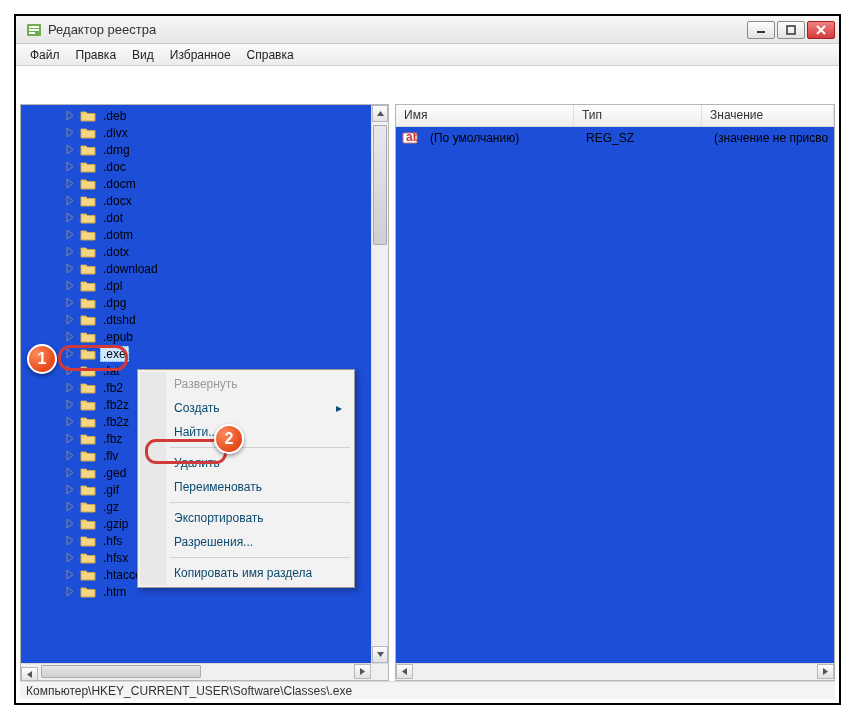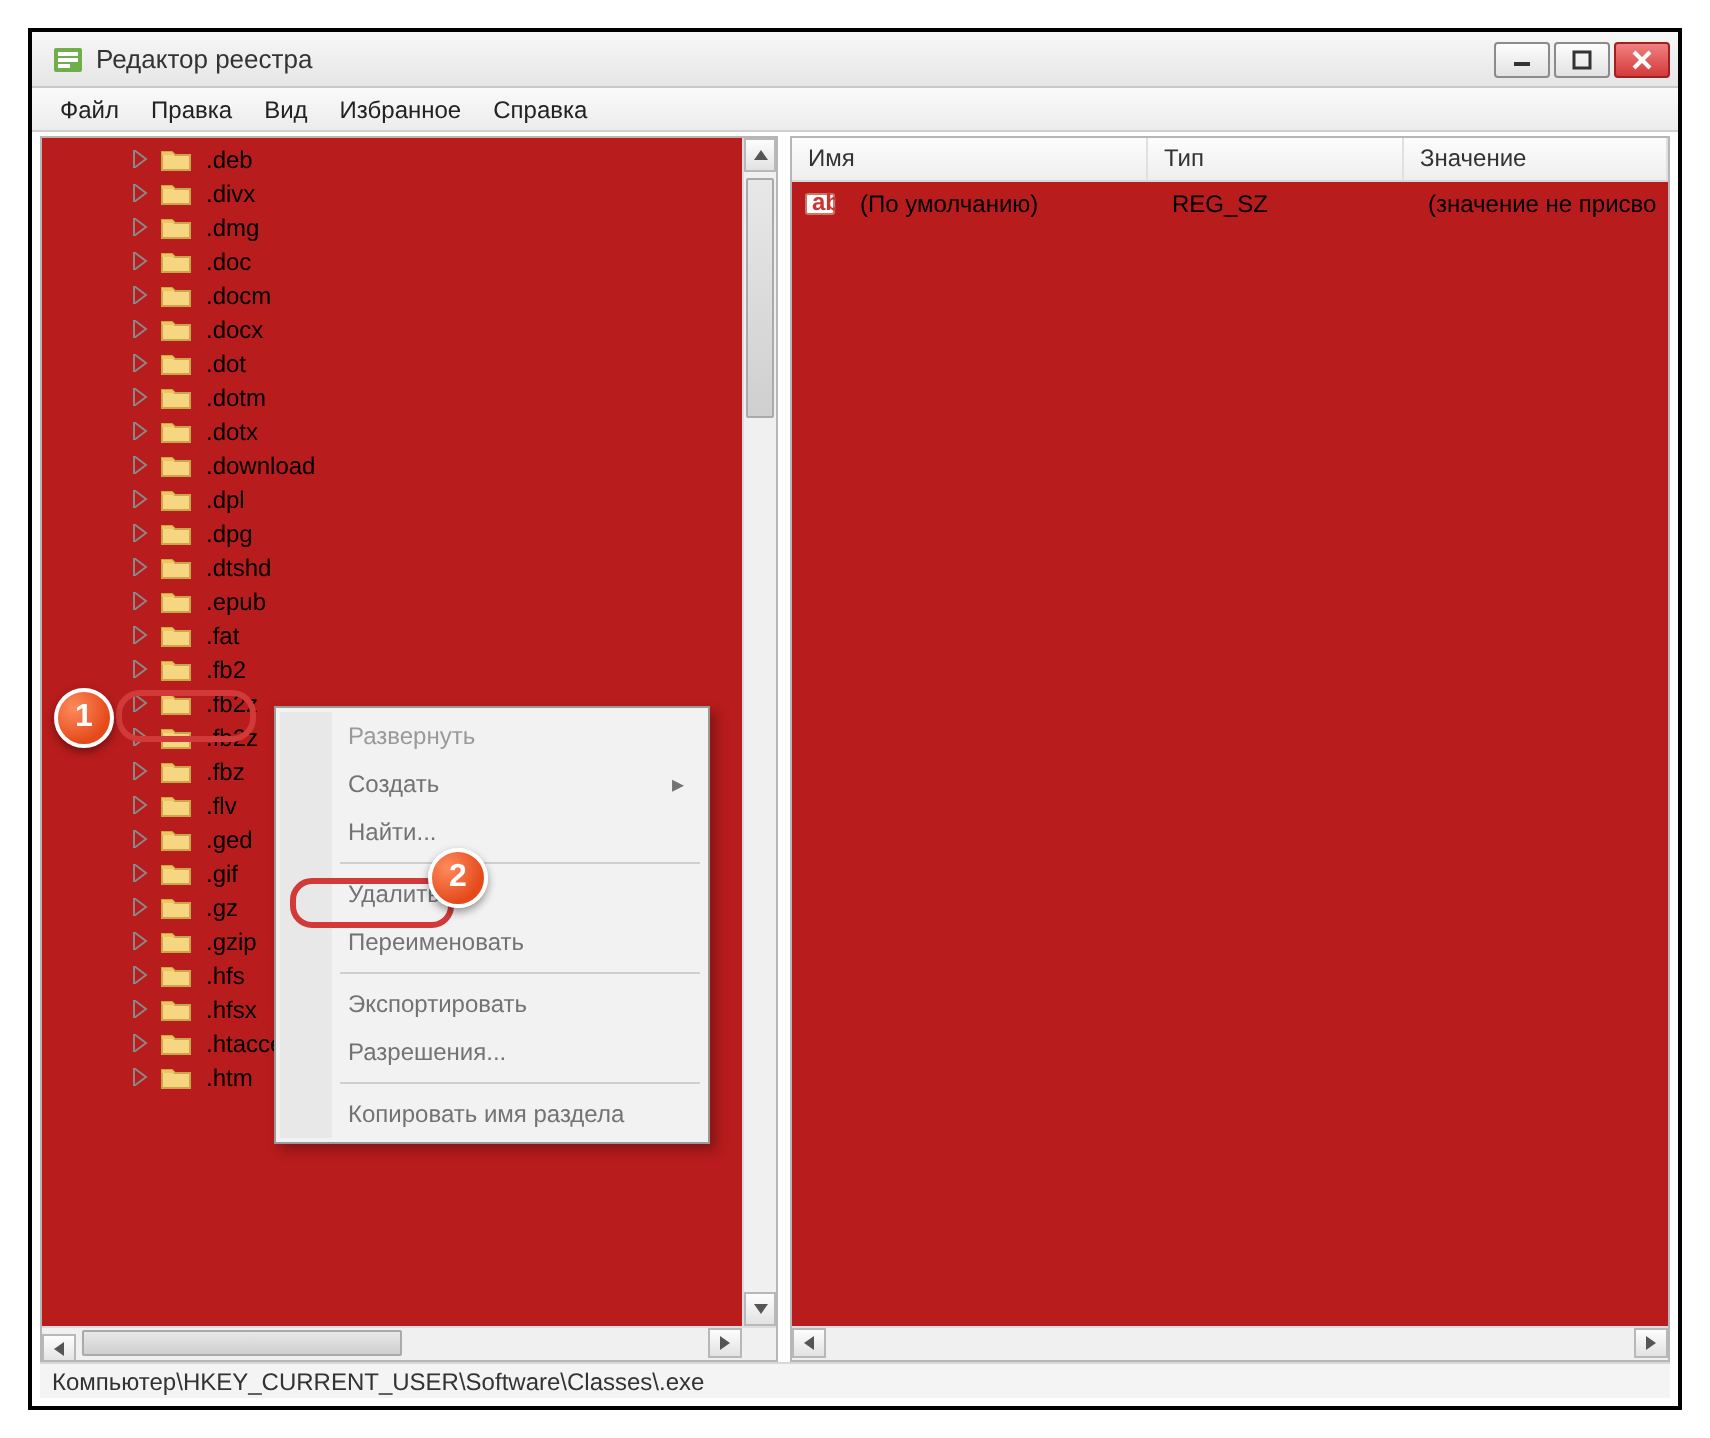--- a/index.html
+++ b/index.html
@@ -11,21 +11,21 @@
 .titlebar .icon { width: 16px; height: 16px; margin: 0 6px; }
 .titlebar .title { flex: 1; color: #333; font-size: 13px; }
 .win-btn { width: 28px; height: 18px; margin-left: 2px; border: 1px solid #8b8b8b; border-radius: 2px; display: flex; align-items: center; justify-content: center; background: linear-gradient(#fdfdfd,#e2e2e2); cursor: pointer; }
 .win-btn.close { background: linear-gradient(#f08080,#d43a3a); border-color: #a02020; }
 .win-btn svg { display: block; }
 
 .menubar { height: 22px; background: linear-gradient(#fafafa,#ececec); border-bottom: 1px solid #d0d0d0; display: flex; align-items: center; padding-left: 6px; }
 .menubar span { padding: 2px 8px; color: #222; cursor: default; }
 
 .client { position: absolute; top: 52px; bottom: 22px; left: 4px; right: 4px; display: flex; }
-.pane { border: 1px solid #b6b6b6; background: #b91c1c; position: relative; overflow: hidden; }
+.pane { border: 1px solid #b6b6b6; background: #1d4ed8; position: relative; overflow: hidden; margin-top: 36px; }
 .pane.left { width: 369px; }
 .splitter { width: 6px; }
 .pane.right { flex: 1; }
 
 .tree { position: absolute; left: 0; right: 17px; top: 0; bottom: 17px; overflow: hidden; padding-top: 2px; }
 .tree-row { height: 17px; display: flex; align-items: center; padding-left: 44px; white-space: nowrap; }
 .expander { width: 11px; height: 11px; margin-right: 4px; display: flex; align-items: center; justify-content: center; cursor: pointer; }
 .expander svg { display:block; }
 .folder-icon { width: 16px; height: 14px; margin-right: 4px; }
 .tree-row .label { padding: 1px 3px; }
@@ -46,23 +46,23 @@
 .scrollbar-h .btn { width: 17px; height: 15px; background: linear-gradient(#fdfdfd,#e2e2e2); border: 1px solid #b8b8b8; display:inline-flex; align-items:center; justify-content:center; }
 .scrollbar-h .thumb { display:inline-block; height:13px; margin-top:1px; background: linear-gradient(#e8e8e8,#cfcfcf); border:1px solid #aaa; border-radius:1px; }
 
 .statusbar { position: absolute; left: 4px; right: 4px; bottom: 4px; height: 18px; display: flex; align-items: center; padding: 0 6px; color: #333; background: #f4f4f4; border-top: 1px solid #d8d8d8; }
 
 .selected-highlight { position: absolute; left: 58px; top: 345px; width: 70px; height: 26px; border: 3px solid #d23a3a; border-radius: 12px; pointer-events: none; z-index: 5; }
 .delete-highlight { position: absolute; left: 145px; top: 439px; width: 82px; height: 25px; border: 3px solid #d23a3a; border-radius: 11px; pointer-events: none; z-index: 20; }
 
 .callout { position: absolute; width: 30px; height: 30px; border-radius: 50%; background: radial-gradient(circle at 30% 30%, #ff8a5c, #e44a1a 70%); border: 2px solid #fff; box-shadow: 0 2px 4px rgba(0,0,0,.4); color: #fff; font-weight: bold; font-size: 16px; display: flex; align-items: center; justify-content: center; z-index: 30; }
 
-.context-menu { position: absolute; left: 137px; top: 353px; width: 218px; background: #f2f2f2; border: 1px solid #9a9a9a; box-shadow: 3px 3px 6px rgba(0,0,0,.3); z-index: 15; padding: 2px; }
+.context-menu { position: absolute; left: 137px; top: 369px; width: 218px; background: #f2f2f2; border: 1px solid #9a9a9a; box-shadow: 3px 3px 6px rgba(0,0,0,.3); z-index: 15; padding: 2px; }
 .context-menu .gutter { position: absolute; left: 2px; top: 2px; bottom: 2px; width: 26px; background: #e8e8e8; }
-.cm-item { position: relative; height: 24px; display: flex; align-items: center; padding-left: 34px; color: #737373; cursor: default; }
+.cm-item { position: relative; height: 24px; display: flex; align-items: center; padding-left: 34px; color: #0c4a6e; cursor: default; }
 .cm-item.disabled { color: #9a9a9a; }
 .cm-sep { height: 1px; background: #cfcfcf; margin: 3px 2px 3px 30px; }
 .cm-arrow { position: absolute; right: 10px; }
 </style>
 </head>
 <body>
 
 <div class="outer-frame">
 
   <div class="titlebar">
@@ -265,20 +265,32 @@
             <span class="expander">
               <svg width="9" height="9">
                 <polygon points="1,0 7,4.5 1,9" fill="none" stroke="#888"></polygon>
               </svg>
             </span>
             <span class="folder-icon"><svg width="16" height="14">
                 <path d="M1 3 L6 3 L7.5 4.5 L15 4.5 L15 12 L1 12 Z" fill="#f6d680" stroke="#caa54a"></path>
                 <path d="M1 3 L6 3 L7.5 4.5 L1 4.5 Z" fill="#edc55e"></path>
               </svg></span>
             <span class="label">.epub</span>
+          </div>
+          <div class="tree-row selected">
+            <span class="expander">
+              <svg width="9" height="9">
+                <polygon points="1,0 7,4.5 1,9" fill="none" stroke="#888"></polygon>
+              </svg>
+            </span>
+            <span class="folder-icon"><svg width="16" height="14">
+                <path d="M1 3 L6 3 L7.5 4.5 L15 4.5 L15 12 L1 12 Z" fill="#f6d680" stroke="#caa54a"></path>
+                <path d="M1 3 L6 3 L7.5 4.5 L1 4.5 Z" fill="#edc55e"></path>
+              </svg></span>
+            <span class="label">.exe</span>
           </div>
           <div class="tree-row">
             <span class="expander">
               <svg width="9" height="9">
                 <polygon points="1,0 7,4.5 1,9" fill="none" stroke="#888"></polygon>
               </svg>
             </span>
             <span class="folder-icon"><svg width="16" height="14">
                 <path d="M1 3 L6 3 L7.5 4.5 L15 4.5 L15 12 L1 12 Z" fill="#f6d680" stroke="#caa54a"></path>
                 <path d="M1 3 L6 3 L7.5 4.5 L1 4.5 Z" fill="#edc55e"></path>

